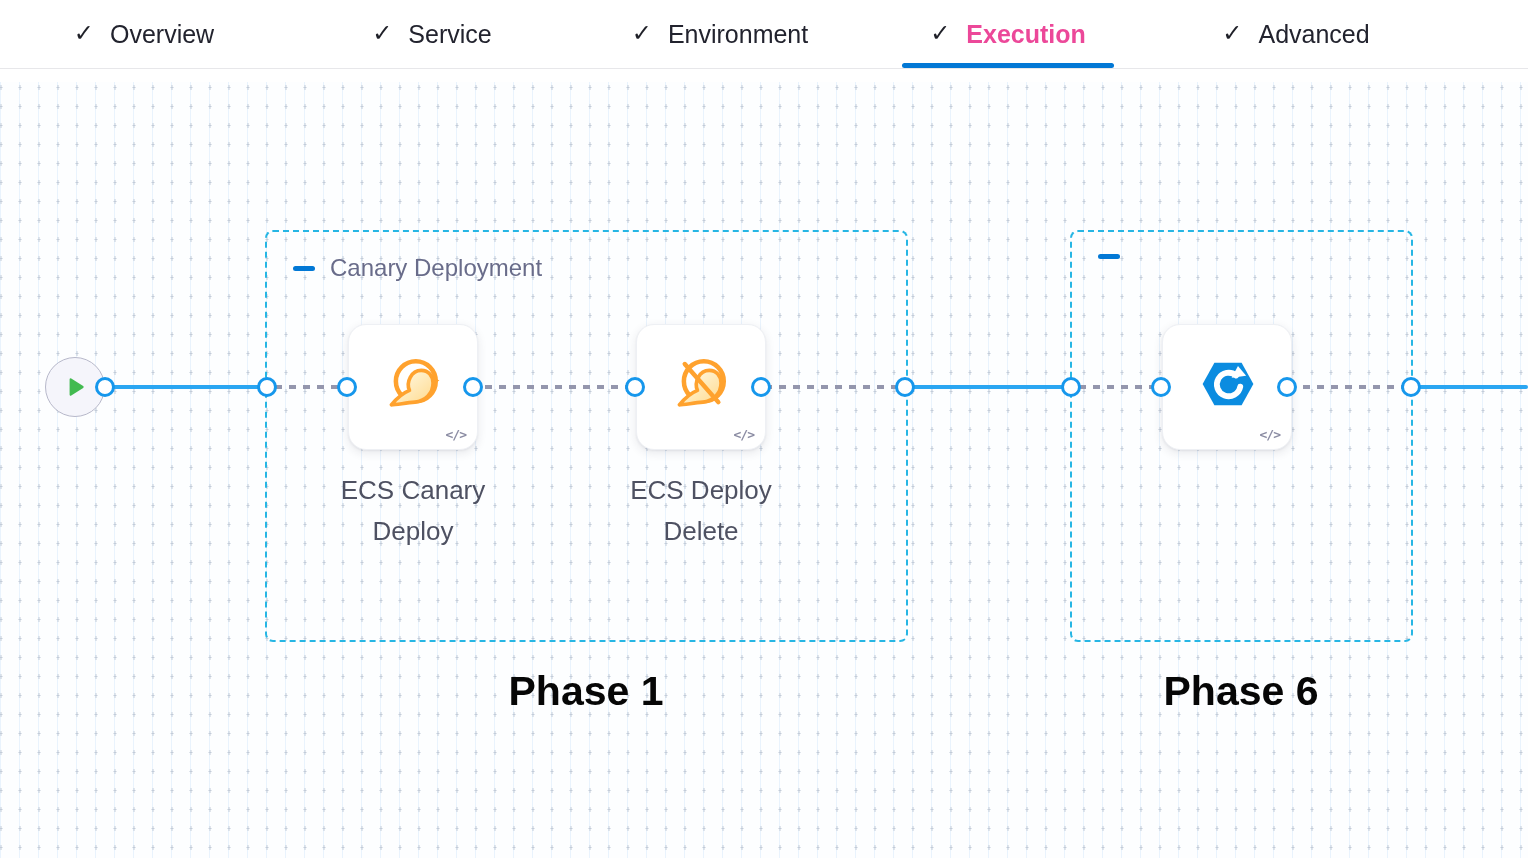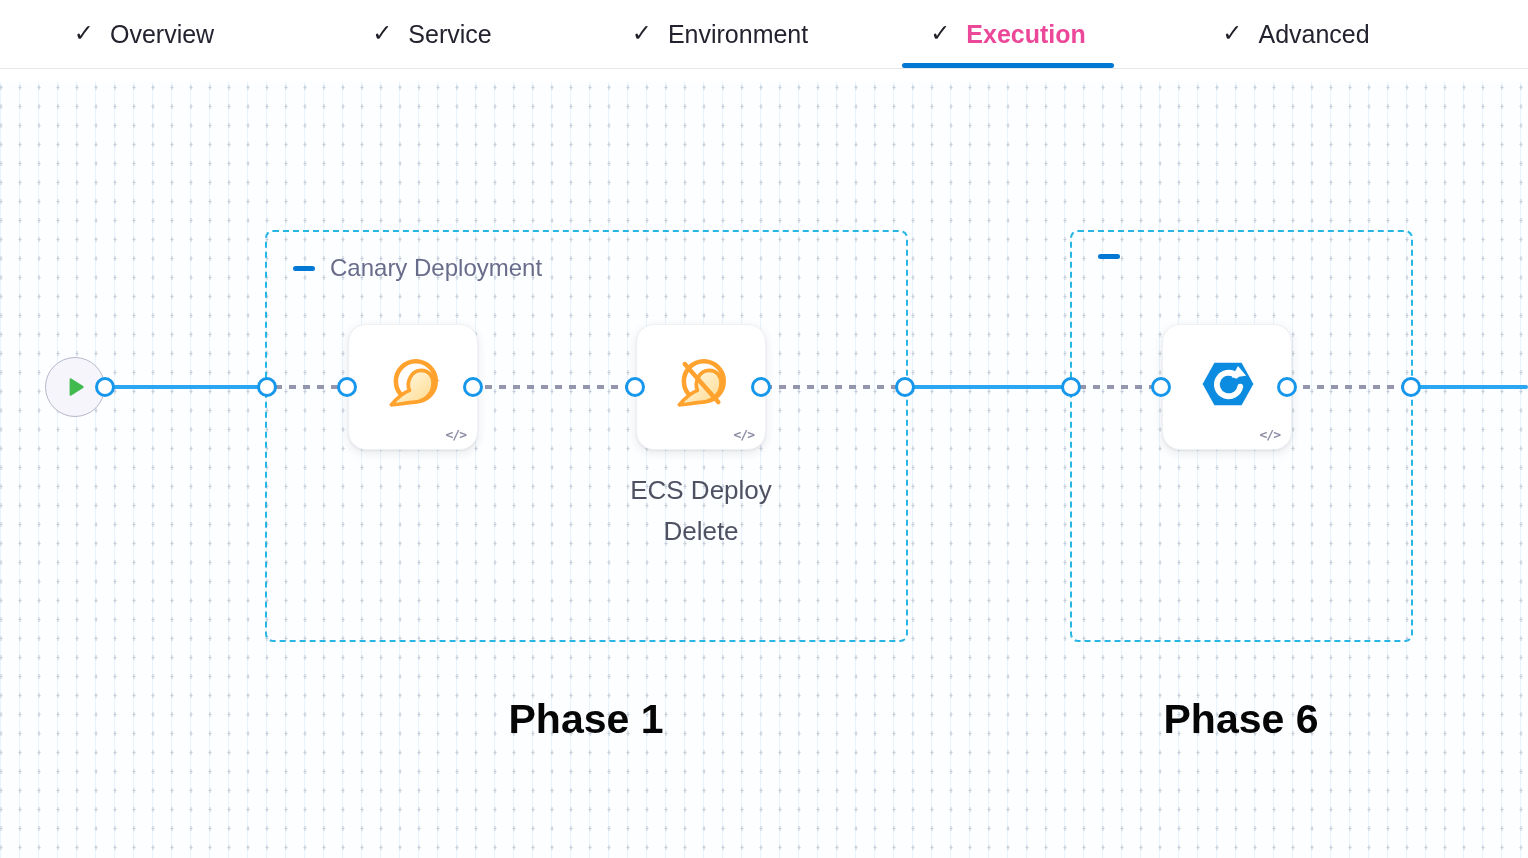--- a/index.html
+++ b/index.html
@@ -50,21 +50,21 @@
   .card{ width:130px; height:126px; top:242px; background:#fff; border:1px solid #eef0f4;
          border-radius:18px; cursor:pointer;
          box-shadow:0 3px 10px rgba(40,41,61,.10), 0 1px 2px rgba(40,41,61,.06); }
   .card .step-icon{ position:absolute; left:36px; top:30px; width:58px; height:58px; }
   .code-badge{ position:absolute; right:11px; bottom:7px; font-family:"DejaVu Sans Mono",monospace;
                font-size:13px; font-weight:700; color:#8b8ca3; letter-spacing:-1px; }
 
   .step-label{ width:170px; top:388px; text-align:center; font-size:26px; line-height:41px;
                color:#4e5162; }
   .phase-label{ width:320px; top:586px; text-align:center; font-size:41px; font-weight:700;
-                color:#060606;margin-top:28px; }
+                color:#060606; }
 </style>
 </head>
 <body>
 
 <div class="tabbar">
   <div class="tab">
     <div class="tab-inner">
       <span class="tab-check">✓</span>
       <span class="tab-label">Overview</span>
     </div>
@@ -163,20 +163,21 @@
     <span class="step-icon">
       <svg width="58" height="58" viewBox="0 0 64 64">
         <path d="M4,32 L17,8.5 L47,8.5 L60,32 L47,55.5 L17,55.5 Z" fill="#0b8ce0"></path>
         <path d="M41,22.5 A13,13 0 1 0 45.5,35" fill="none" stroke="#ffffff" stroke-width="6.5" stroke-linecap="round"></path>
         <polygon points="36,25 52,23 43,12" fill="#ffffff"></polygon>
       </svg>
     </span>
     <span class="code-badge">&lt;/&gt;</span>
   </div>
 
+  <div class="abs step-label" style="left:328px;">ECS Canary Deploy</div>
   <div class="abs step-label" style="left:616px;">ECS Deploy Delete</div>
 
   <div class="abs phase-label" style="left:426px;">Phase 1</div>
   <div class="abs phase-label" style="left:1081px;">Phase 6</div>
 
   <div class="abs node" style="left:95px;"></div>
   <div class="abs node" style="left:257px;"></div>
   <div class="abs node" style="left:337px;"></div>
   <div class="abs node" style="left:463px;"></div>
   <div class="abs node" style="left:625px;"></div>

